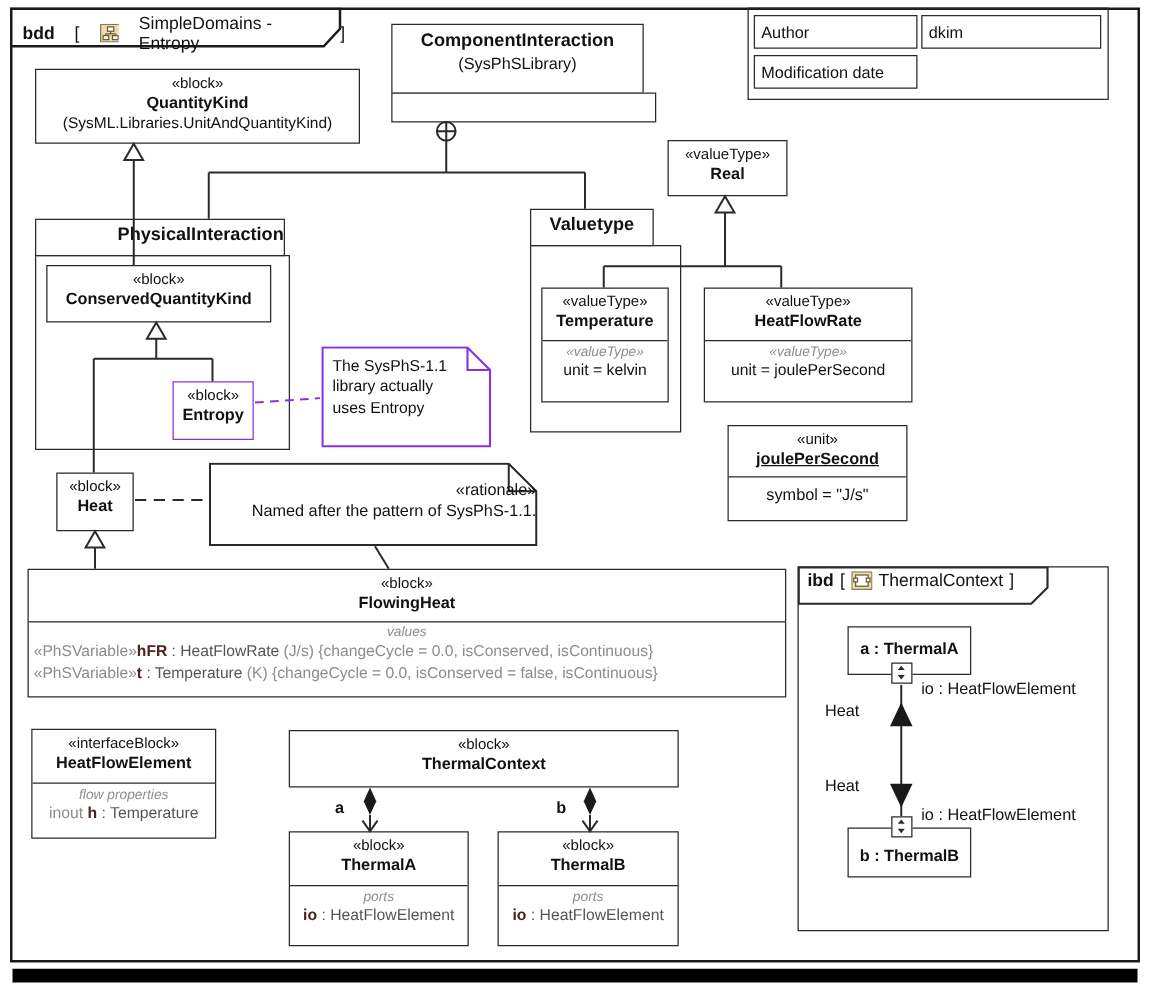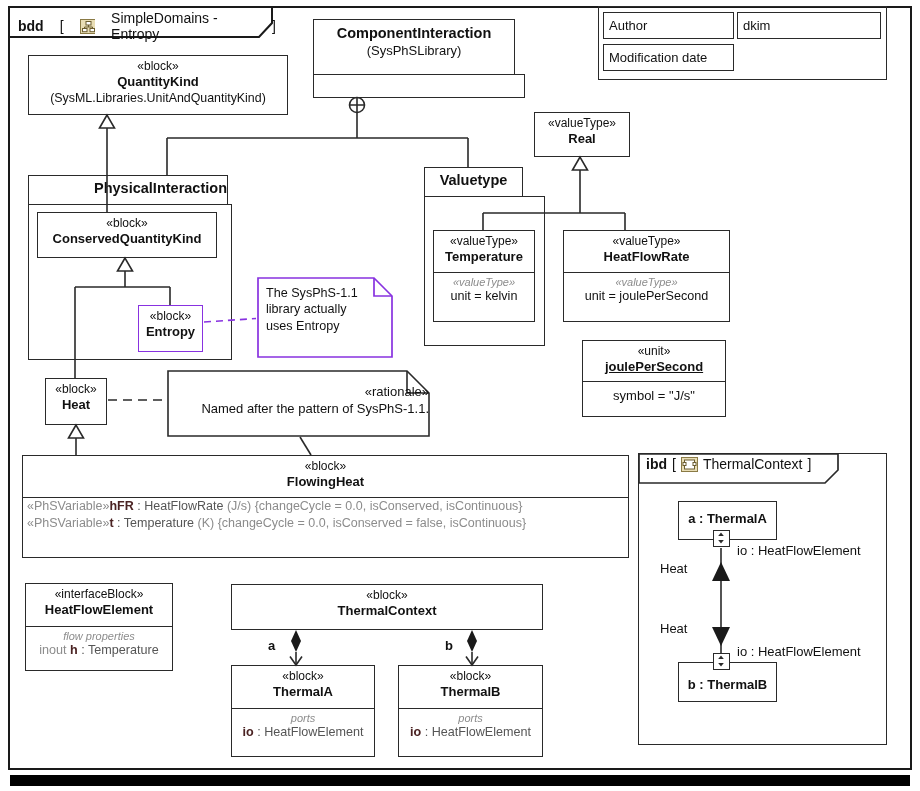--- a/index.html
+++ b/index.html
@@ -146,20 +146,21 @@
     <div class="st">«unit»</div>
     <div class="nm" style="text-decoration:underline;">joulePerSecond</div>
     <div class="divider" style="margin-top:5px;"></div>
     <div style="font-size:13px;padding-top:6px;">symbol = "J/s"</div>
   </div>
 
   <div class="box" style="left:22px;top:455px;width:607px;height:103px;">
     <div class="st">«block»</div>
     <div class="nm">FlowingHeat</div>
     <div class="divider" style="margin-top:6px;"></div>
+    <div class="cmp-label" style="padding-top:2px;">values</div>
     <div class="vline">
       <span class="grey">«PhSVariable»</span><span class="mname">hFR</span><span class="dgrey"> : HeatFlowRate </span><span class="grey">(J/s) </span><span class="grey">{changeCycle = 0.0, isConserved, isContinuous}</span>
     </div>
     <div class="vline">
       <span class="grey">«PhSVariable»</span><span class="mname">t</span><span class="dgrey"> : Temperature </span><span class="grey">(K) </span><span class="grey">{changeCycle = 0.0, isConserved = false, isContinuous}</span>
     </div>
   </div>
 
   <div class="box" style="left:25px;top:583px;width:148px;height:88px;">
     <div class="st">«interfaceBlock»</div>

